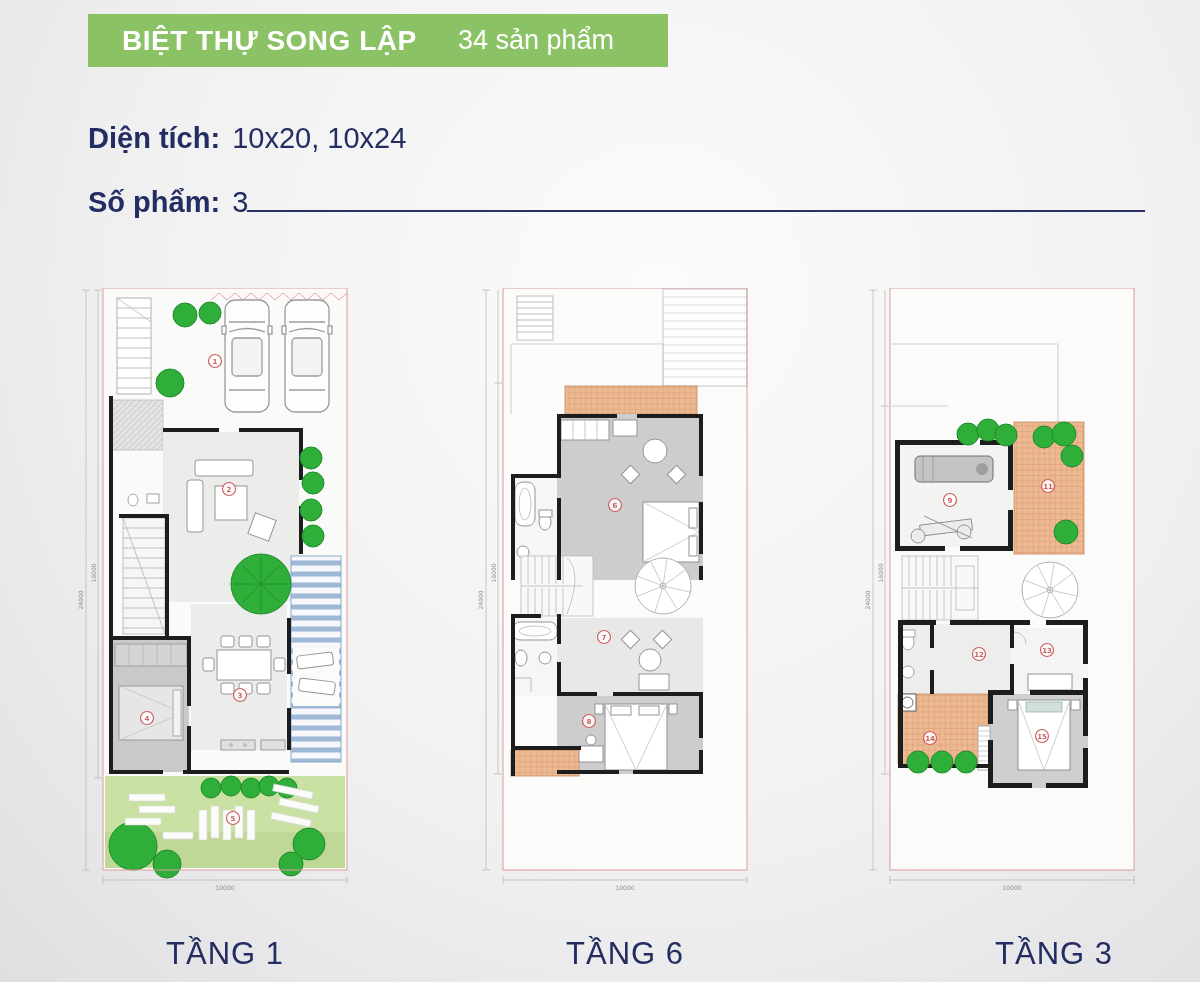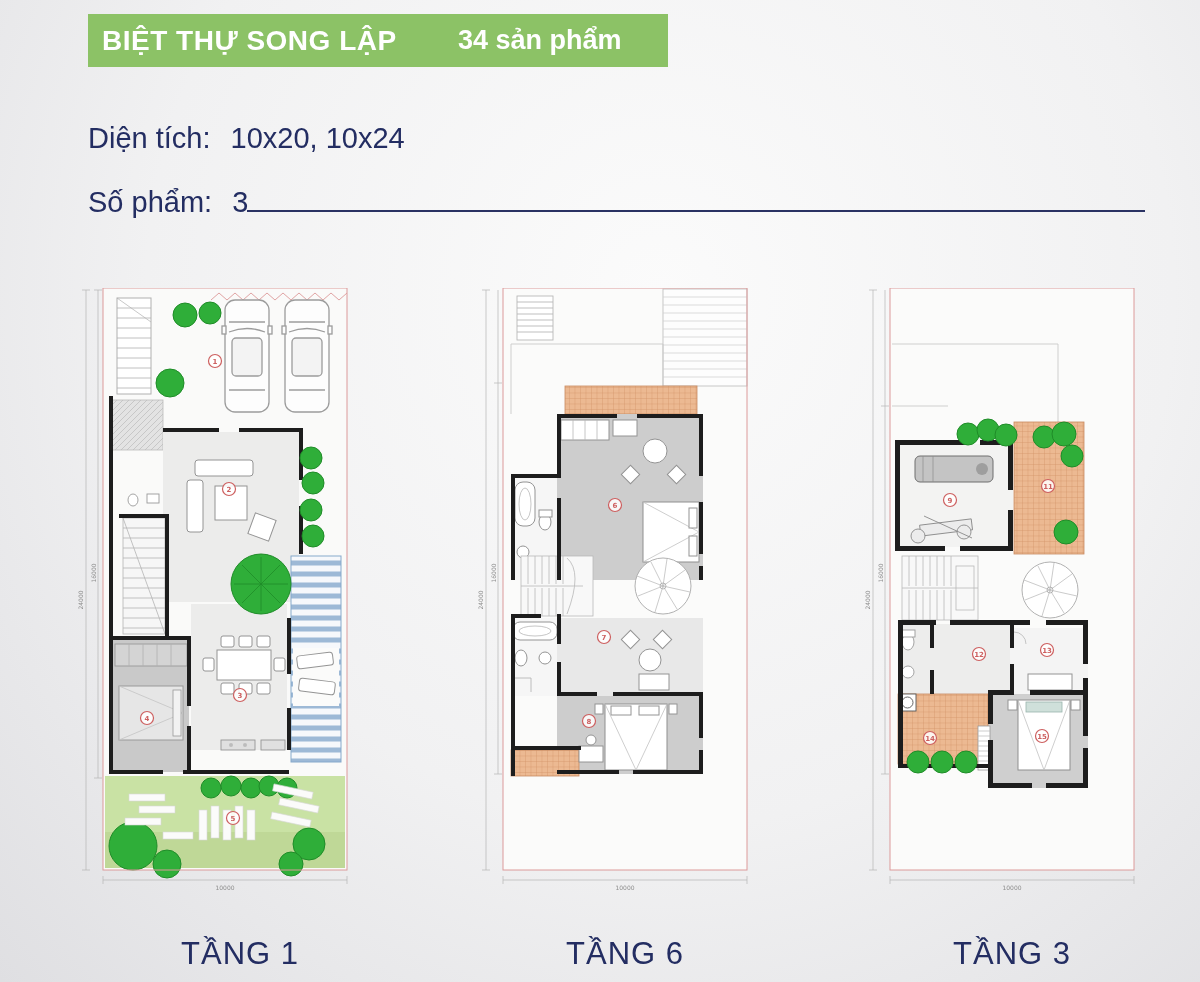--- a/index.html
+++ b/index.html
@@ -5,24 +5,24 @@
   html,body{margin:0;padding:0;}
   body{
     width:1200px;height:982px;position:relative;overflow:hidden;
     font-family:"Liberation Sans",sans-serif;
     background:radial-gradient(ellipse at 55% 30%, #fbfbfb 0%, #f1f1f2 55%, #dfdfe2 100%);
   }
   .banner{
     position:absolute;left:88px;top:14px;width:580px;height:53px;
     display:flex;align-items:center;
   }
-  .banner-title{font-size:28px;font-weight:700;color:#ffffff;letter-spacing:.5px;padding-left:14px;}
-  .banner-count{position:absolute;left:370px;font-size:27px;font-weight:700;color:#ffffff;text-align:center;}
+  .banner-title{font-size:28px;font-weight:700;color:#ffffff;letter-spacing:.5px;padding-left:34px;}
+  .banner-count{position:absolute;left:370px;font-size:27px;font-weight:400;color:#ffffff;text-align:center;}
   .spec-line{position:absolute;left:88px;font-size:29px;color:#232d62;white-space:nowrap;}
-  .spec-label{font-weight:400;margin-right:20px;}
+  .spec-label{font-weight:700;margin-right:12px;}
   .divider{position:absolute;left:247px;top:210px;width:898px;height:2px;background:#2a3263;}
   .plan{position:absolute;top:288px;width:300px;height:625px;}
   .plan svg{display:block;width:300px;height:625px;}
   .plan-caption{
     position:absolute;top:936px;width:244px;text-align:center;
     font-size:31px;color:#232d62;letter-spacing:1px;font-weight:400;
   }
   
   text.dim{font-family:"DejaVu Sans",sans-serif;font-size:6px;fill:#8d8d8d;}
   text.mk{font-family:"DejaVu Sans",sans-serif;font-size:7px;font-weight:bold;fill:#cd5f5f;text-anchor:middle;}
@@ -249,21 +249,21 @@
       <text class="mk" x="44" y="432.5">4</text>
     </g>
     <g>
       <circle cx="130" cy="530" r="6.5" fill="#ffffff" fill-opacity="0.85" stroke="#cd5f5f" stroke-width="1.2"></circle>
       <text class="mk" x="130" y="532.5">5</text>
     </g>
     <rect x="0" y="0" width="244" height="582" fill="none" stroke="#dc9a9a" stroke-width="1"></rect>
   </g>
 </svg>
 </div>
-<div class="plan-caption" style="left:118px">TẦNG 1</div>
+<div class="plan-caption" style="left:103px">TẦNG 1</div>
 
 <div class="plan" style="left:448px">
 <svg viewBox="0 0 300 625">
   <g stroke="#b5b5b5" stroke-width="0.7">
     <line x1="38" y1="2" x2="38" y2="582"></line>
         <line x1="50" y1="2" x2="50" y2="486"></line>
     <line x1="34" y1="2" x2="42" y2="2"></line>
         <line x1="34" y1="582" x2="42" y2="582"></line>
     <line x1="46" y1="95" x2="54" y2="95"></line>
         <line x1="46" y1="486" x2="54" y2="486"></line>
@@ -550,13 +550,13 @@
       <text class="mk" x="40" y="452.5">14</text>
     </g>
     <g>
       <circle cx="152" cy="448" r="6.5" fill="#ffffff" fill-opacity="0.85" stroke="#cd5f5f" stroke-width="1.2"></circle>
       <text class="mk" x="152" y="450.5">15</text>
     </g>
     <rect x="0" y="0" width="244" height="582" fill="none" stroke="#dc9a9a" stroke-width="1"></rect>
   </g>
 </svg>
 </div>
-<div class="plan-caption" style="left:890px">TẦNG 3</div>
+<div class="plan-caption" style="left:932px">TẦNG 3</div>
 
 </body></html>

